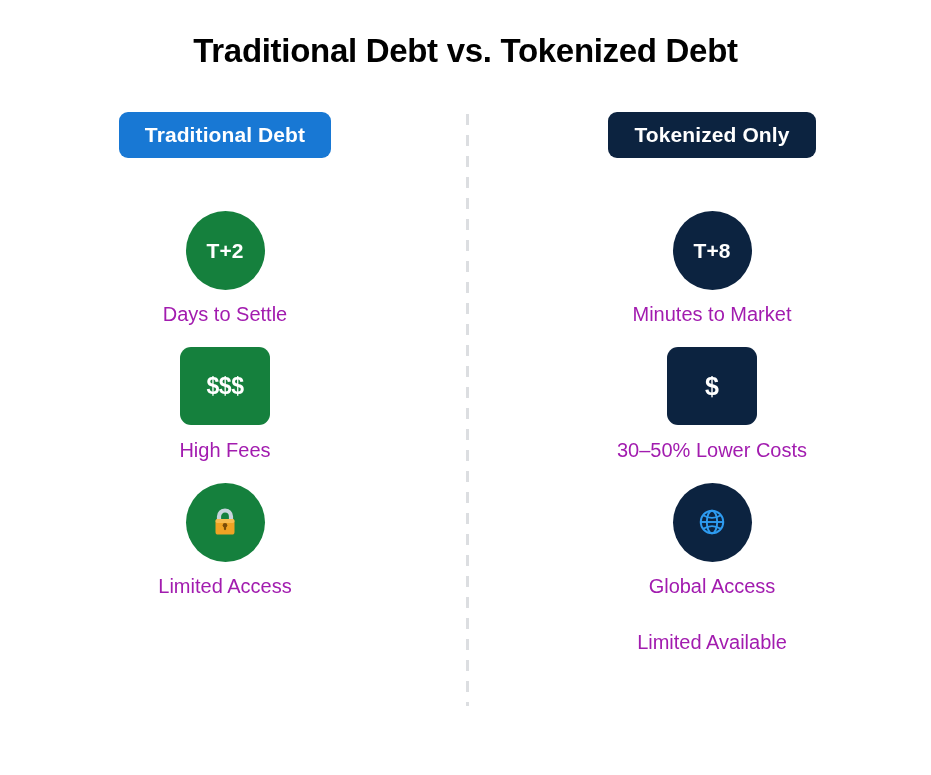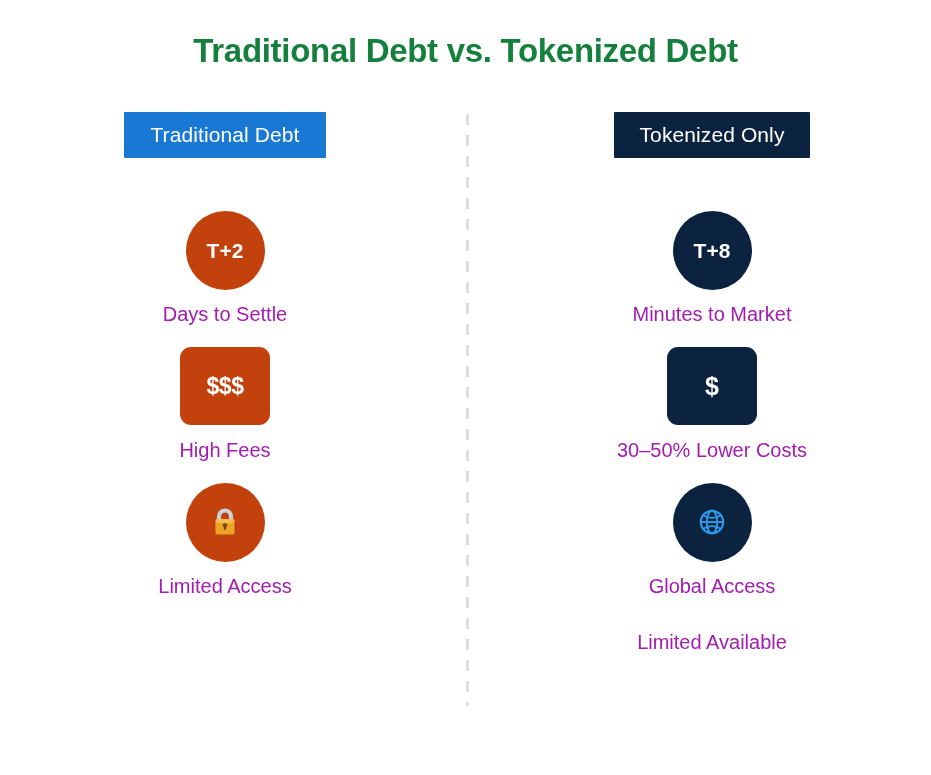--- a/index.html
+++ b/index.html
@@ -26,40 +26,40 @@
   
   .title {
     position: absolute;
     top: 32px;
     left: 0;
     width: 931px;
     text-align: center;
     font-size: 33px;
     font-weight: bold;
     letter-spacing: -0.3px;
-    color: #15803d;
+    color: #000000;
     white-space: nowrap;
   }
 
   
   .column {
     position: absolute;
     top: 112px;
     width: 380px;
   }
   .column-left  { left: 35px; }
   .column-right { left: 522px; }
 
   .col-badge {
     display: block;
     margin: 0 auto;
-    border-radius: 1px;
+    border-radius: 9px;
     padding: 12px 26px 13px 26px;
     font-size: 21px;
-    font-weight: normal;
+    font-weight: bold;
     color: #ffffff;
     text-align: center;
     width: -moz-fit-content;
     width: fit-content;
     letter-spacing: 0.1px;
     line-height: 1;
   }
   .badge-trad { background: #1878d4; }
   .badge-tok  { background: #0c2340; }
 
@@ -93,21 +93,21 @@
     height: 79px;
     border-radius: 50%;
     font-size: 21px;
   }
   .shape-square {
     width: 90px;
     height: 78px;
     border-radius: 11px;
     font-size: 21px;
   }
-  .fill-blue { background: #c2410c; }
+  .fill-blue { background: #15803d; }
   .fill-navy { background: #0c2340; }
 
   .shape .money-3 { font-size: 23px; letter-spacing: -0.5px; }
   .shape .money-1 { font-size: 25px; }
 
   .row-label {
     margin-top: 13px;
     font-size: 20px;
     font-weight: normal;
     color: #a21caf;

